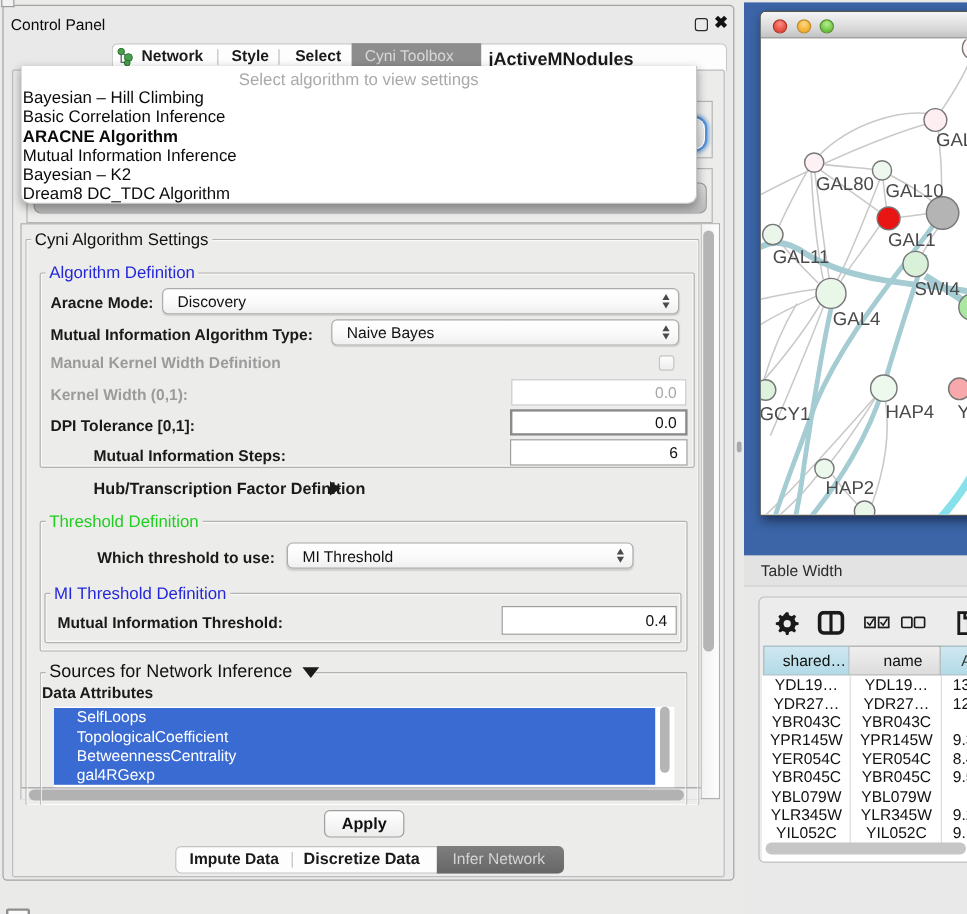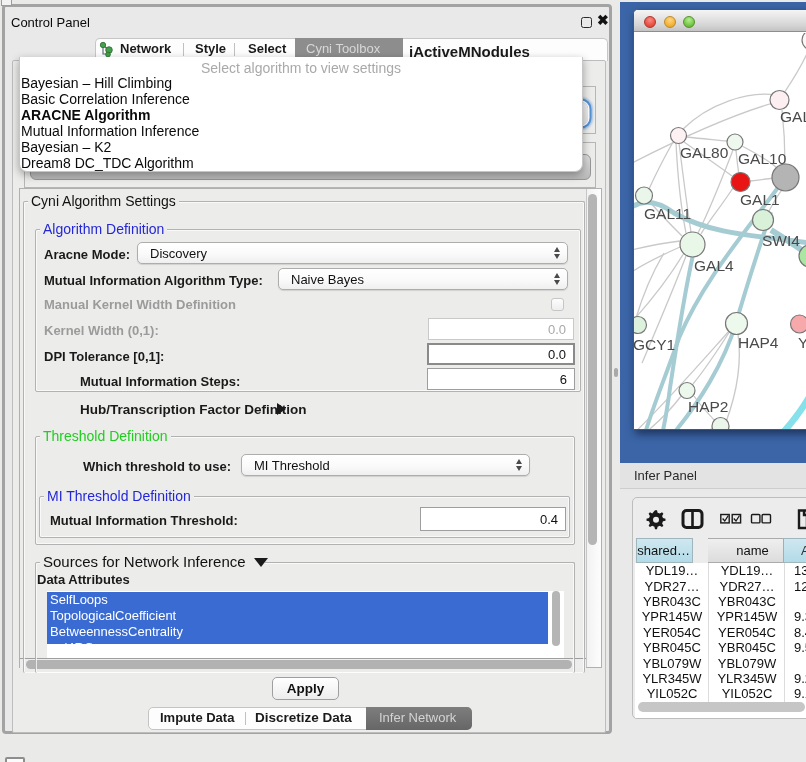--- a/index.html
+++ b/index.html
@@ -94,21 +94,21 @@
       <text x="60" y="238">GAL4</text>
       <text x="-1" y="317">GCY1</text>
       <text x="104" y="315">HAP4</text>
       <text x="164" y="315">YM</text>
       <text x="54" y="379">HAP2</text>
     </g>
   </svg>
 </div>
 
 <div class="abs" style="left:620px;top:463px;width:186px;height:26px;background:#e3e3e3;border-bottom:1px solid #cdcdcd;"></div>
-<div class="abs" style="left:634px;top:468px;font-size:13px;color:#2a2a2a;">Infer Panel</div>
+<div class="abs" style="left:634px;top:468px;font-size:13px;color:#2a2a2a;">Table Width</div>
 <div class="abs" style="left:620px;top:489px;width:186px;height:273px;background:#e9e9e9;"></div>
 
 <div class="abs" style="left:632px;top:497px;width:180px;height:222px;background:#ececec;border:1px solid #bdbdbd;border-radius:5px;overflow:hidden;">
 
   <svg class="abs" style="left:12px;top:11px;" width="168" height="22" viewBox="0 0 168 22">
     <g fill="#1a1a1a">
       <path d="M10,2.2 L12,2.2 L12.6,4.7 L14.8,5.6 L17,4.3 L18.4,5.7 L17.1,7.9 L18,10.1 L20.5,10.7 L20.5,12.7 L18,13.3 L17.1,15.5 L18.4,17.7 L17,19.1 L14.8,17.8 L12.6,18.7 L12,21.2 L10,21.2 L9.4,18.7 L7.2,17.8 L5,19.1 L3.6,17.7 L4.9,15.5 L4,13.3 L1.5,12.7 L1.5,10.7 L4,10.1 L4.9,7.9 L3.6,5.7 L5,4.3 L7.2,5.6 L7.8,4.7 Z" transform="translate(0,-1)"></path>
       <circle cx="11" cy="10.7" r="3" fill="#ececec"></circle>
     </g>
     <rect x="38" y="1.5" width="19" height="17" rx="3.5" fill="none" stroke="#1a1a1a" stroke-width="3"></rect>
@@ -117,21 +117,21 @@
       <rect x="75.8" y="5.5" width="8.4" height="8.4"></rect>
       <rect x="87.2" y="5.5" width="8.4" height="8.4"></rect>
       <path d="M77.6,9.5 L79.8,12 L83.3,6.5" stroke-width="1.3"></path>
       <path d="M88.8,9.5 L91,12 L94.5,6.5" stroke-width="1.3"></path>
       <rect x="106.5" y="5.5" width="8.4" height="8.4" rx="1"></rect>
       <rect x="117.1" y="5.5" width="8.4" height="8.4" rx="1"></rect>
     </g>
     <path d="M154,1.5 L162,1.5 L162,19 L154,19 Z M154,1.5 L159,1.5 L159,6 L164,6" fill="none" stroke="#1a1a1a" stroke-width="2.4"></path>
   </svg>
 
-  <div class="abs" style="left:3px;top:40px;width:57px;height:25px;background:linear-gradient(#cfe7f0,#b2dbe8);border:1px solid #9fb6bd;display:flex;align-items:center;justify-content:flex-end;padding-right:2px;">shared…</div>
+  <div class="abs" style="left:3px;top:40px;width:72px;height:25px;background:linear-gradient(#cfe7f0,#b2dbe8);border:1px solid #9fb6bd;display:flex;align-items:center;justify-content:flex-end;padding-right:2px;">shared…</div>
   <div class="abs" style="left:75px;top:40px;width:76px;height:25px;background:linear-gradient(#efefef,#dcdcdc);border:1px solid #ababab;border-left:none;display:flex;align-items:center;justify-content:center;padding-left:14px;">name</div>
   <div class="abs" style="left:151px;top:40px;width:31px;height:25px;background:linear-gradient(#cfe7f0,#b2dbe8);border:1px solid #9fb6bd;border-left:none;color:#333;display:flex;align-items:center;padding-left:17px;">A</div>
 
   <div class="abs" style="left:2px;top:65px;width:178px;height:155px;background:#fff;"></div>
   <div class="abs" style="left:75px;top:65px;width:1px;height:145px;background:#dcdcdc;"></div>
   <div class="abs" style="left:151px;top:65px;width:1px;height:145px;background:#dcdcdc;"></div>
   <div class="abs" id="trows" style="left:2px;top:65px;width:178px;height:145px;font-size:13px;color:#111;overflow:hidden;">
     <div class="trow">
         <span>YDL19…</span>
         <span>YDL19…</span>
@@ -176,21 +176,21 @@
         <span>YIL052C</span>
         <span>YIL052C</span>
         <span>9.1…</span>
       </div>
   </div>
   <div class="abs" style="left:5px;top:204px;width:167px;height:10px;background:#c6c6c6;border-radius:5px;"></div>
 </div>
 
 <div class="abs" style="left:614px;top:368px;width:4px;height:9px;background:#a9a9a9;border-radius:2px;"></div>
 
-<div class="abs" id="cpwin" style="left:2px;top:4px;width:610px;height:730px;background:#e9e9e9;border:3px solid #a3a3a3;border-radius:4px;">
+<div class="abs" id="cpwin" style="left:2px;top:4px;width:610px;height:730px;background:#e9e9e9;border:1px solid #a3a3a3;border-radius:4px;">
 
   <div class="abs" style="left:6px;top:8px;font-size:13px;color:#0a0a0a;">Control Panel</div>
   <div class="abs" style="left:576px;top:10px;width:11px;height:11px;border:1.5px solid #2a2a2a;border-radius:2.5px;"></div>
   <div class="abs" style="left:592px;top:5px;font-size:14px;font-weight:bold;color:#111;">✖</div>
 
   <div class="abs" style="left:90px;top:31px;width:513px;height:23px;background:#fdfdfd;border:1px solid #c6c6c6;border-bottom:none;border-radius:5px 5px 0 0;"></div>
   <svg class="abs" style="left:94px;top:34px;" width="15" height="16" viewBox="0 0 15 16">
     <path d="M4,5 L4,13 L8,13" stroke="#5a6770" stroke-width="1.1" fill="none"></path>
     <line x1="4.5" y1="4.5" x2="9" y2="8.5" stroke="#5a6770" stroke-width="1.1"></line>
     <circle cx="4" cy="4" r="2.7" fill="#44a04a" stroke="#2a6b2d" stroke-width="0.8"></circle>
@@ -254,21 +254,21 @@
     </div>
   <div class="lb" style="left:45px;top:506px;">Mutual Information Threshold:</div>
   <div class="tf" style="left:415px;top:500px;width:146px;height:24px;border:1px solid #9e9e9e;">0.4</div>
 
   <div class="grp" style="left:30px;top:555px;width:540px;height:111px;border-bottom:none;">
       <span style="font-size:15px;">Sources for Network Inference &nbsp;&nbsp;&nbsp;</span>
     </div>
   <div class="abs" style="left:249px;top:551px;width:0;height:0;border:7px solid transparent;border-top:9px solid #1a1a1a;"></div>
   <div class="lb" style="left:32px;top:565px;">Data Attributes</div>
   <div class="abs" style="left:42px;top:584px;width:517px;height:67px;background:#fff;"></div>
-  <div class="abs" style="left:42px;top:585px;width:501px;height:52px;background:#3a6bd3;color:#fff;font-size:13px;line-height:16px;padding-left:3px;">SelfLoops<br>TopologicalCoefficient<br>BetweennessCentrality<br>gal4RGexp</div>
+  <div class="abs" style="left:42px;top:585px;width:501px;height:64px;background:#3a6bd3;color:#fff;font-size:13px;line-height:16px;padding-left:19px;">SelfLoops<br>TopologicalCoefficient<br>BetweennessCentrality<br>gal4RGexp</div>
   <div class="abs" style="left:547px;top:584px;width:8px;height:55px;background:#b5b5b5;border-radius:4px;"></div>
 
   <div class="abs" style="left:267px;top:670px;width:67px;height:23px;background:linear-gradient(#fff,#ededed);border:1px solid #9f9f9f;border-radius:5px;display:flex;align-items:center;justify-content:center;font-size:13.5px;font-weight:bold;color:#111;">Apply</div>
 
   <div class="abs" style="left:143px;top:700px;width:324px;height:23px;background:#fdfdfd;border:1px solid #c4c4c4;border-radius:5px;"></div>
   <div class="abs" style="left:240px;top:705px;width:1px;height:13px;background:#c0c0c0;"></div>
   <div class="lb" style="left:155px;top:703px;font-size:13px;">Impute Data</div>
   <div class="lb" style="left:250px;top:703px;font-size:13.5px;">Discretize Data</div>
   <div class="abs" style="left:361px;top:700px;width:106px;height:23px;background:linear-gradient(#7e7e7e,#666);border-radius:0 5px 5px 0;"></div>
   <div class="lb" style="left:374px;top:703px;font-size:13px;color:#d4d4d4;font-weight:normal;">Infer Network</div>

